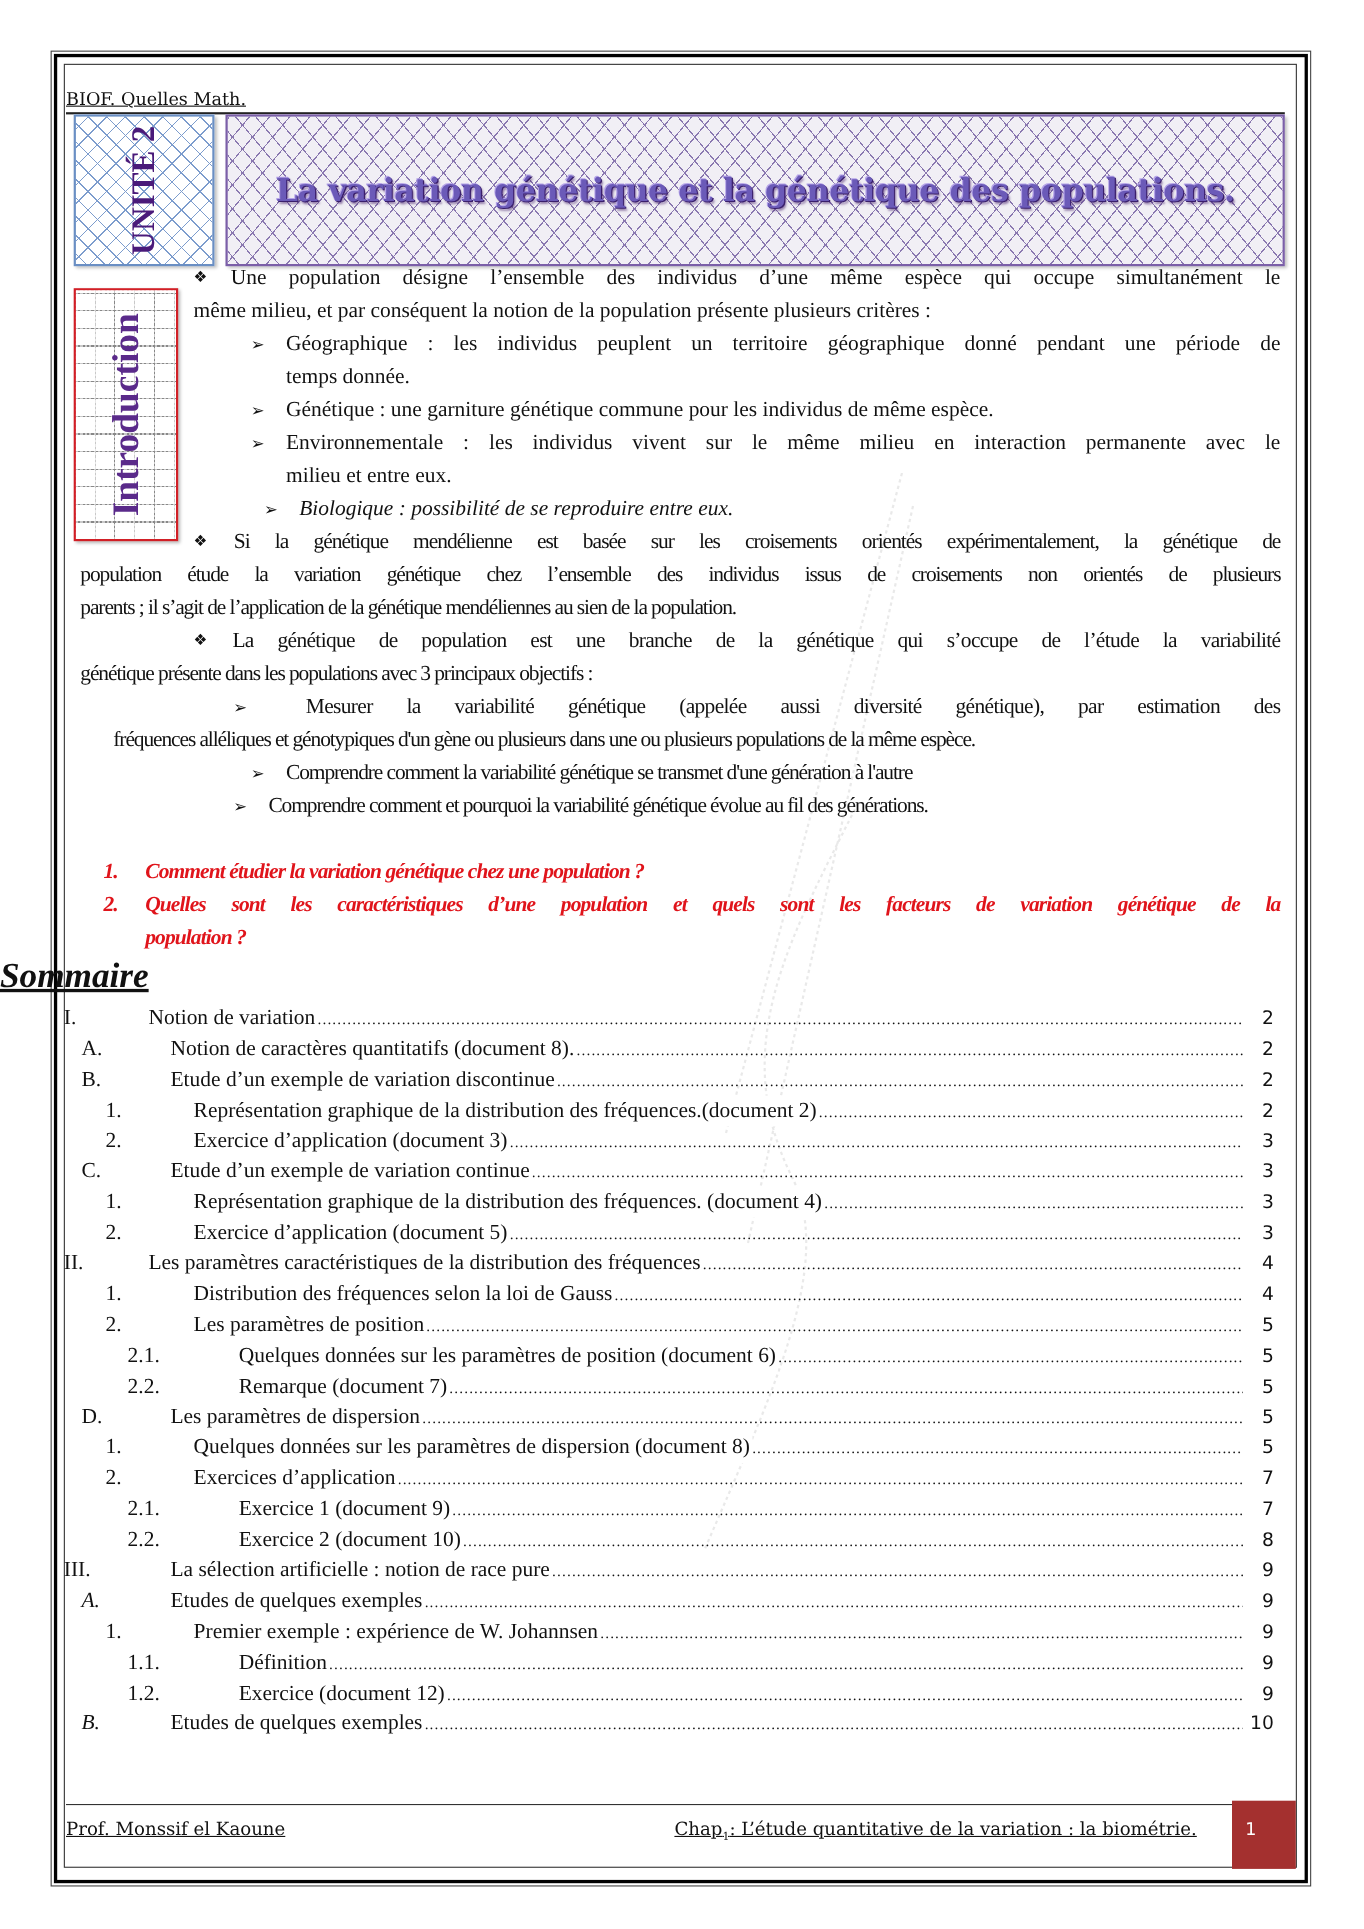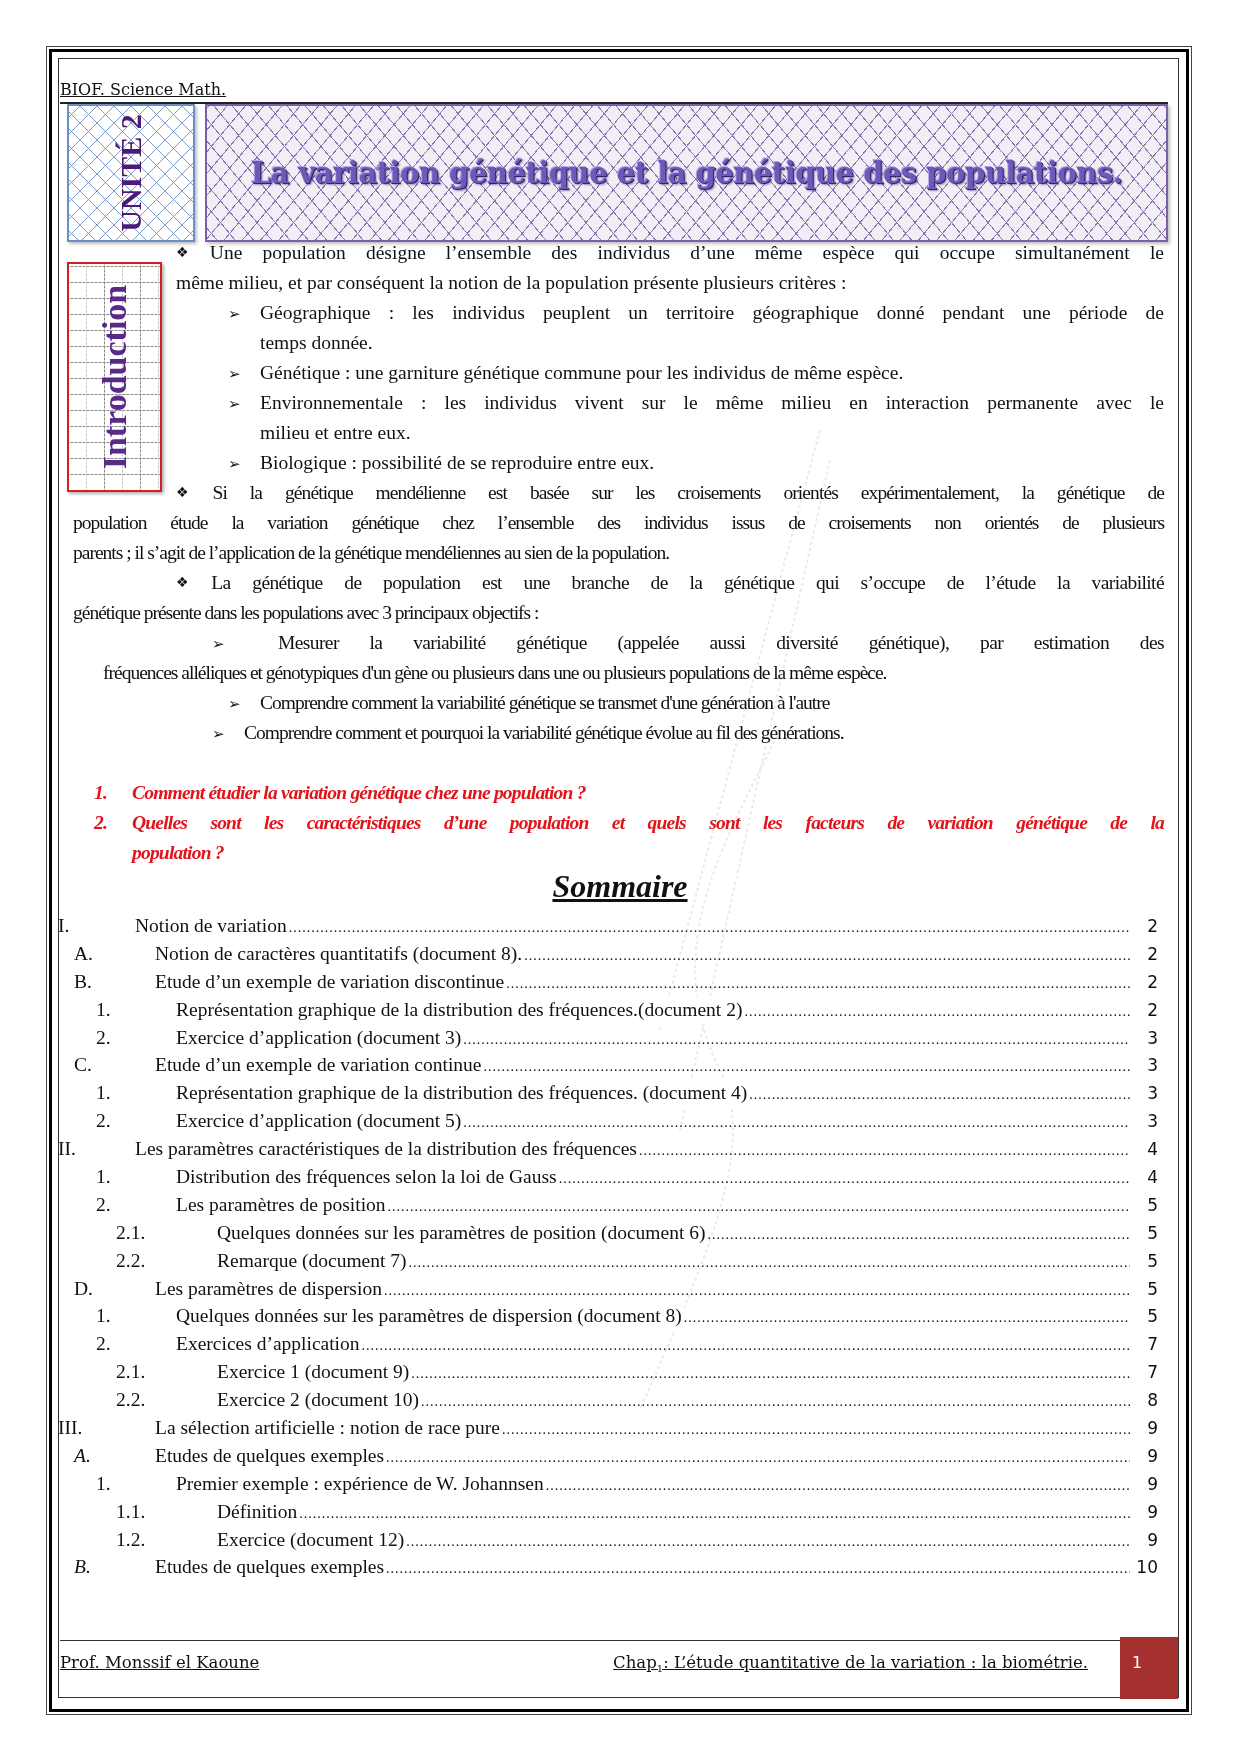--- a/index.html
+++ b/index.html
@@ -45,21 +45,21 @@
 
   .body-text { font-family: "Liberation Serif", serif; font-size: 19.5px; line-height: 30px; }
   .para { position: absolute; text-align: justify; }
   .bullet-diamond { font-family: "DejaVu Sans", sans-serif; font-size: 14px; margin-right: 6px; position: relative; top: -2px; }
   .arrow { display: inline-block; width: 32px; font-family: "DejaVu Sans", sans-serif; font-size: 15px; }
   .narrow { font-family: "Liberation Serif", serif; letter-spacing: -0.6px; transform-origin: left; }
 
   .question { position: absolute; color: #e0141b; font-style: italic; font-weight: bold; font-size: 19.5px; line-height: 30px; }
   .q-num { display: inline-block; width: 38px; }
 
-  .sommaire-title { position: absolute; left: 0; width: 1240px; top: 868px; text-align: center; font-family: "Liberation Serif", serif; font-weight: bold; font-style: italic; font-size: 32px; text-decoration: underline; }
+  .sommaire-title { position: absolute; left: 0; width: 1240px; top: 868px; text-align: left; font-family: "Liberation Serif", serif; font-weight: bold; font-style: italic; font-size: 32px; text-decoration: underline; }
 
   .toc { position: absolute; left: 58px; top: 912px; width: 1100px; font-family: "Liberation Serif", serif; font-size: 19.5px; }
   .toc-row { position: relative; height: 27.9px; line-height: 27.9px; display: flex; align-items: baseline; }
   .toc-num { flex: none; }
   .toc-label { flex: none; white-space: nowrap; background: #fff; padding-right: 2px; margin-left: 41px; }
   .toc-dots { flex: 1; overflow: hidden; white-space: nowrap; letter-spacing: 1px; font-size: 14px; }
   .toc-dots::after { content: "......................................................................................................................................................................................................................................................"; }
   .toc-page { flex: none; font-family: "DejaVu Sans", sans-serif; font-size: 17px; padding-left: 2px; width: 26px; text-align: right; }
   .italic { font-style: italic; }
 
@@ -76,21 +76,21 @@
 
 <div class="outer-frame-thin"></div>
 <div class="outer-frame"></div>
 <div class="inner-frame"></div>
 
 <svg class="watermark" viewBox="0 0 260 1150">
   <path d="M220 0 L60 600 M230 30 L80 700 M180 300 C120 420, 60 520, 120 640 C160 720, 100 840, 40 980" stroke="#888" stroke-width="2" fill="none" stroke-dasharray="3 3"></path>
 </svg>
 
 <div class="header">
-  <span class="header-left">BIOF. Science Math.</span>
+  <span class="header-left">BIOF. Quelles Math.</span>
 </div>
 
 <div class="unit-box">
   <div class="unit-label">UNITÉ 2</div>
 </div>
 
 <div class="title-banner">
   <div class="title-text">La variation génétique et la génétique des populations.</div>
 </div>
 
@@ -114,21 +114,21 @@
   </div>
   <div class="para" style="left:228px; top:358px; width:936px;">
     <span class="arrow">➢</span><span>Génétique : une garniture génétique commune pour les individus de même espèce.</span>
   </div>
   <div class="para" style="left:228px; top:388px; width:936px; text-align-last: justify;">
     <span class="arrow">➢</span><span>Environnementale : les individus vivent sur le même milieu en interaction permanente avec le</span>
   </div>
   <div class="para" style="left:260px; top:418px; width:900px;">
     <span>milieu et entre eux.</span>
   </div>
-  <div class="para" style="left:228px; top:448px; width:936px;">
+  <div class="para" style="left:240px; top:448px; width:936px;font-style:italic;">
     <span class="arrow">➢</span><span>Biologique : possibilité de se reproduire entre eux.</span>
   </div>
 
   <div class="para narrow" style="left:176px; top:478px; width:988px; text-align-last: justify; letter-spacing:-0.9px;">
     <span class="bullet-diamond">❖</span><span>Si la génétique mendélienne est basée sur les croisements orientés expérimentalement, la génétique de</span>
   </div>
   <div class="para narrow" style="left:73px; top:508px; width:1091px; text-align-last: justify; letter-spacing:-1px;">
     <span>population étude la variation génétique chez l’ensemble des individus issus de croisements non orientés de plusieurs</span>
   </div>
   <div class="para narrow" style="left:73px; top:538px; width:1091px; letter-spacing:-1px;">

